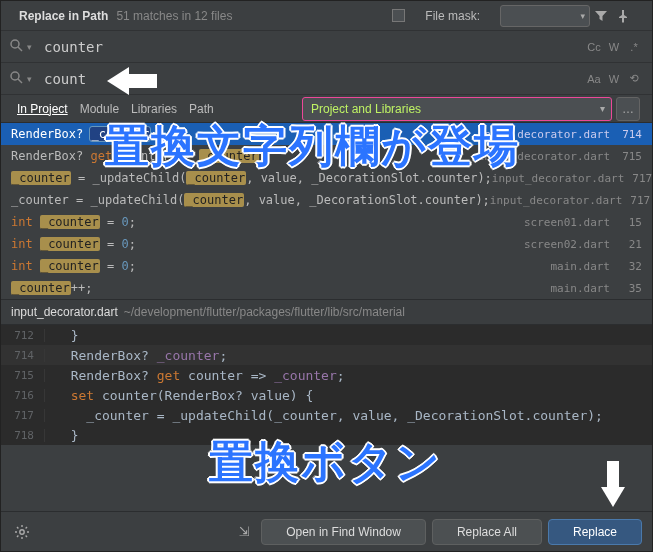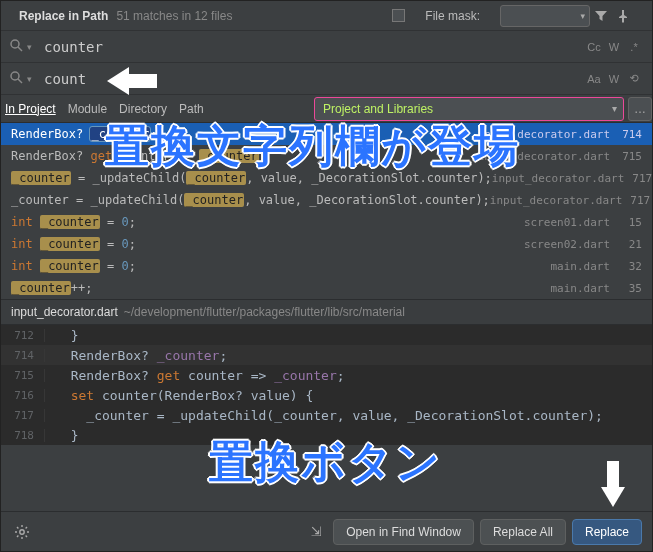--- a/index.html
+++ b/index.html
@@ -39,21 +39,21 @@
   }
   .mag { color: #888; font-size: 14px; }
   .search-input {
     flex: 1; background: transparent; border: none; outline: none;
     color: #ccc; font-size: 14px; font-family: Menlo, monospace;
   }
   .opt-icons { display: flex; }
   .opt { width: 20px; height: 20px; display:flex; align-items:center; justify-content:center;
          font-size:11px; color:#888; border-radius:3px; }
   .scope-row {
-    display: flex; align-items: center; height: 28px; padding: 0 0; gap: 4px;
+    display: flex; align-items: center; height: 28px; padding: 0 12px; gap: 4px;
     border-bottom: 1px solid #2b2d2f;
     font-size: 12px;
   }
   .scope-tab { padding: 0 4px; color: #bbb; }
   .scope-tab.active { color: #fff; text-decoration: underline; }
   .combo {
     height: 24px; border: 1px solid #ec4899; background: #4b4f52; border-radius: 3px;
     display:flex; align-items:center; padding:0 22px 0 8px; color:#bef264; position:relative;
   }
   .combo::after { content:"▾"; position:absolute; right:6px; color:#aaa; font-size:10px;}
@@ -84,21 +84,21 @@
   .gutter { width: 44px; text-align: right; padding-right: 10px; color: #606366; font-size: 11px;
             border-right: 1px solid #373737;}
   .code { padding-left: 10px; white-space: pre; color:#a9b7c6;}
   .editor-line.sel { background: #323232; }
   .footer {
     position: absolute; bottom: 0; left: 0; right: 0; height: 40px;
     display: flex; align-items: center; padding: 0 10px; gap: 6px;
     background: #3c3f41; border-top: 1px solid #2b2d2f;
   }
   .btn {
-    height: 26px; padding: 0 12px; border: 1px solid #5e6060; background: #4c5052;
+    height: 26px; padding: 0 24px; border: 1px solid #5e6060; background: #4c5052;
     color: #ddd; border-radius: 4px; font-size: 12px; display:flex; align-items:center;
   }
   .btn.primary { background: #365880; border-color: #4a79ab; color: #fff; }
   .annot {
     position: absolute; font-weight: 800; color: #2b74ff;
     text-shadow: -1px -1px 0 #fff, 1px -1px 0 #fff, -1px 1px 0 #fff, 1px 1px 0 #fff,
                  0 -2px 0 #fff, 0 2px 0 #fff, -2px 0 0 #fff, 2px 0 0 #fff;
     pointer-events: none;
     letter-spacing: 2px;
   }
@@ -173,21 +173,21 @@
   <div class="opt-icons">
     <div class="opt">Aa</div>
     <div class="opt">W</div>
     <div class="opt">⟲</div>
   </div>
 </div>
 
 <div class="scope-row">
   <span class="scope-tab active">In Project</span>
   <span class="scope-tab">Module</span>
-  <span class="scope-tab">Directory</span>
+  <span class="scope-tab">Libraries</span>
   <span class="scope-tab">Path</span>
   <span class="flex-spacer"></span>
   <div class="combo" style="width:310px">Project and Libraries</div>
   <div class="square-btn">…</div>
 </div>
 
 <div class="results" id="results">
     <div class="result-line selected">
       <span><span>RenderBox? </span><span class="hl">_counter</span><span>;</span></span>
       <span class="file">input_decorator.dart</span>

